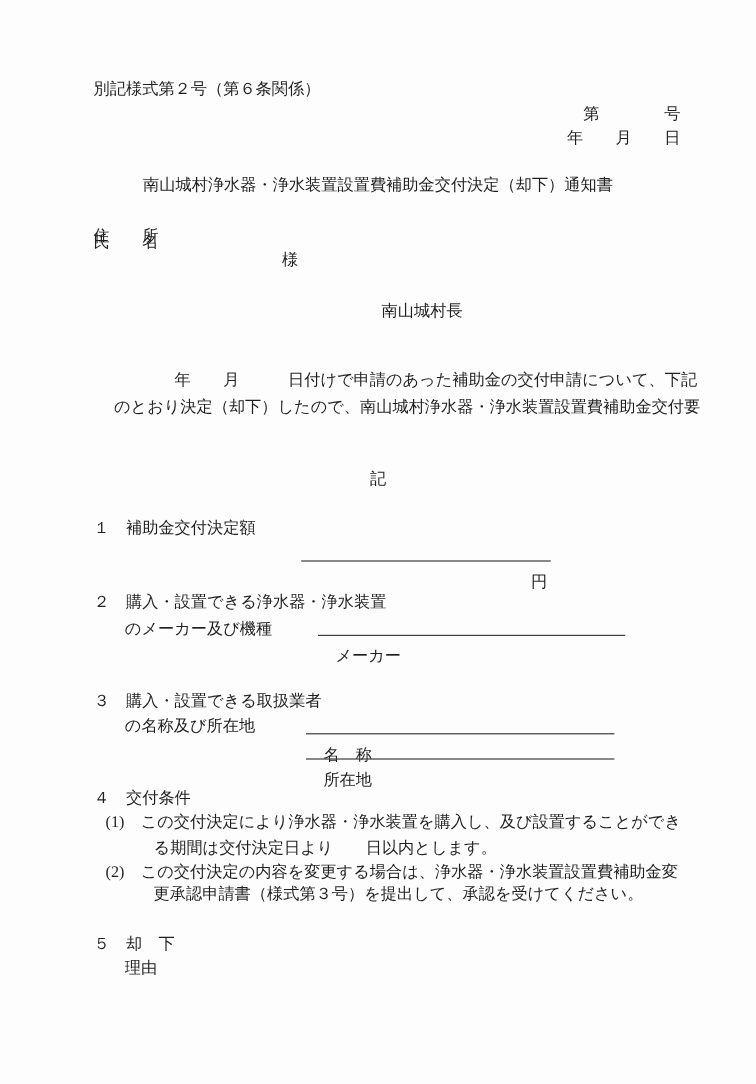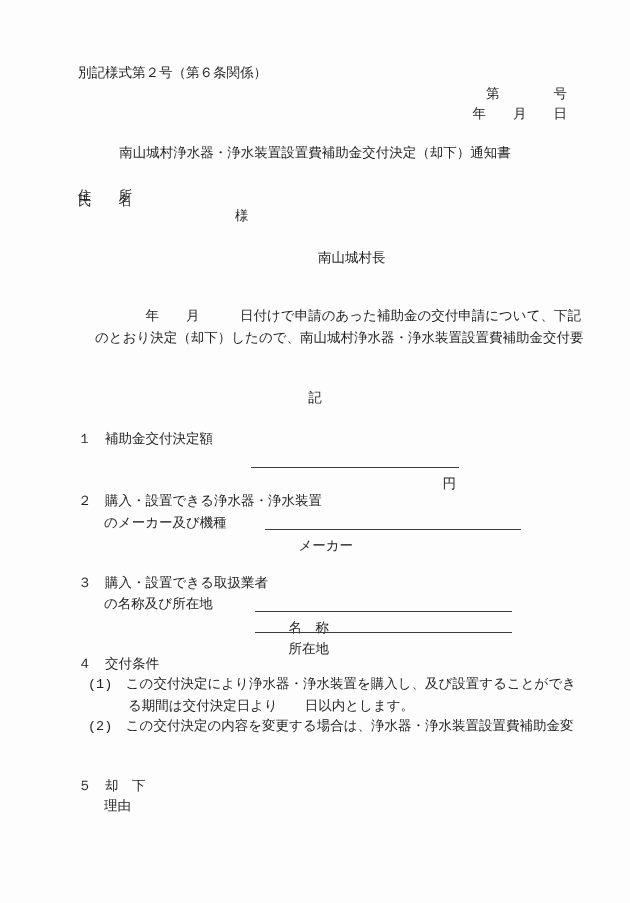--- a/index.html
+++ b/index.html
@@ -2,21 +2,21 @@
 <html><head>
 <meta charset="utf-8">
 <style>
   * { margin: 0; padding: 0; box-sizing: border-box; }
   html, body { background: #ffffff; }
   .page {
     position: relative;
     width: 630px;
     height: 903px;
     background: #fdfdfd;
-    font-family: Liberation Mono, monospace;
+    font-family: Liberation Serif, serif;
     color: #1f1f1f;
     font-size: 13.5px;
     overflow: hidden;
   }
   .ln {
     position: absolute;
     line-height: 20px;
     white-space: pre;
   }
   .right-align {
@@ -89,17 +89,18 @@
   </div>
 
   <div class="blank" style="left:255px; top:612px; width:257px;">
     <span>所在地</span>
   </div>
 
   <div class="ln" style="left:78px; top:655px;">４　交付条件</div>
   <div class="ln" style="left:88px; top:675px;">(1)　この交付決定により浄水器・浄水装置を購入し、及び設置することができ</div>
   <div class="ln" style="left:128px; top:697px;">る期間は交付決定日より　　日以内とします。</div>
   <div class="ln" style="left:88px; top:717px;">(2)　この交付決定の内容を変更する場合は、浄水器・浄水装置設置費補助金変</div>
+  <div class="ln" style="left:128px; top:735px;">更承認申請書（様式第３号）を提出して、承認を受けてください。</div>
 
   <div class="ln" style="left:78px; top:777px;">５　却　下</div>
   <div class="ln" style="left:104px; top:797px;">理由</div>
 
 </div>
 
 </body></html>

